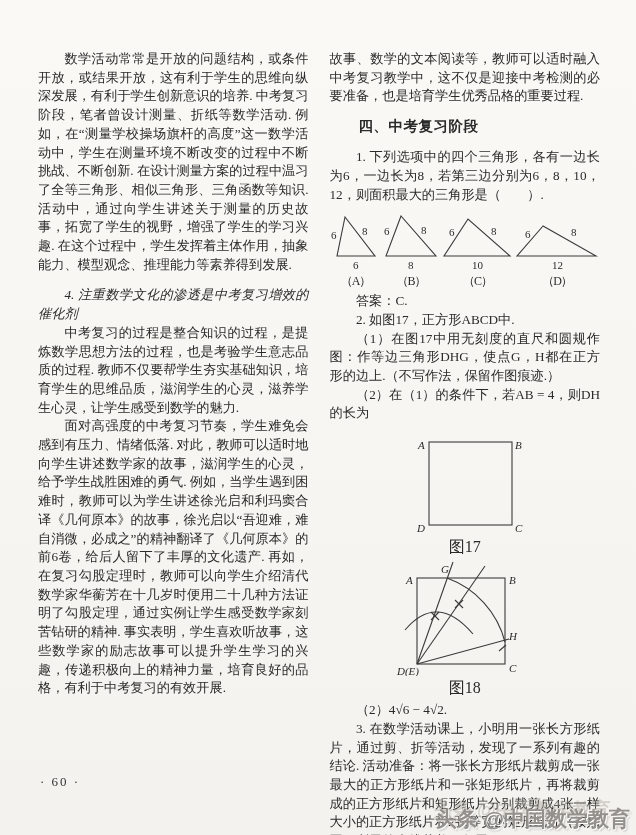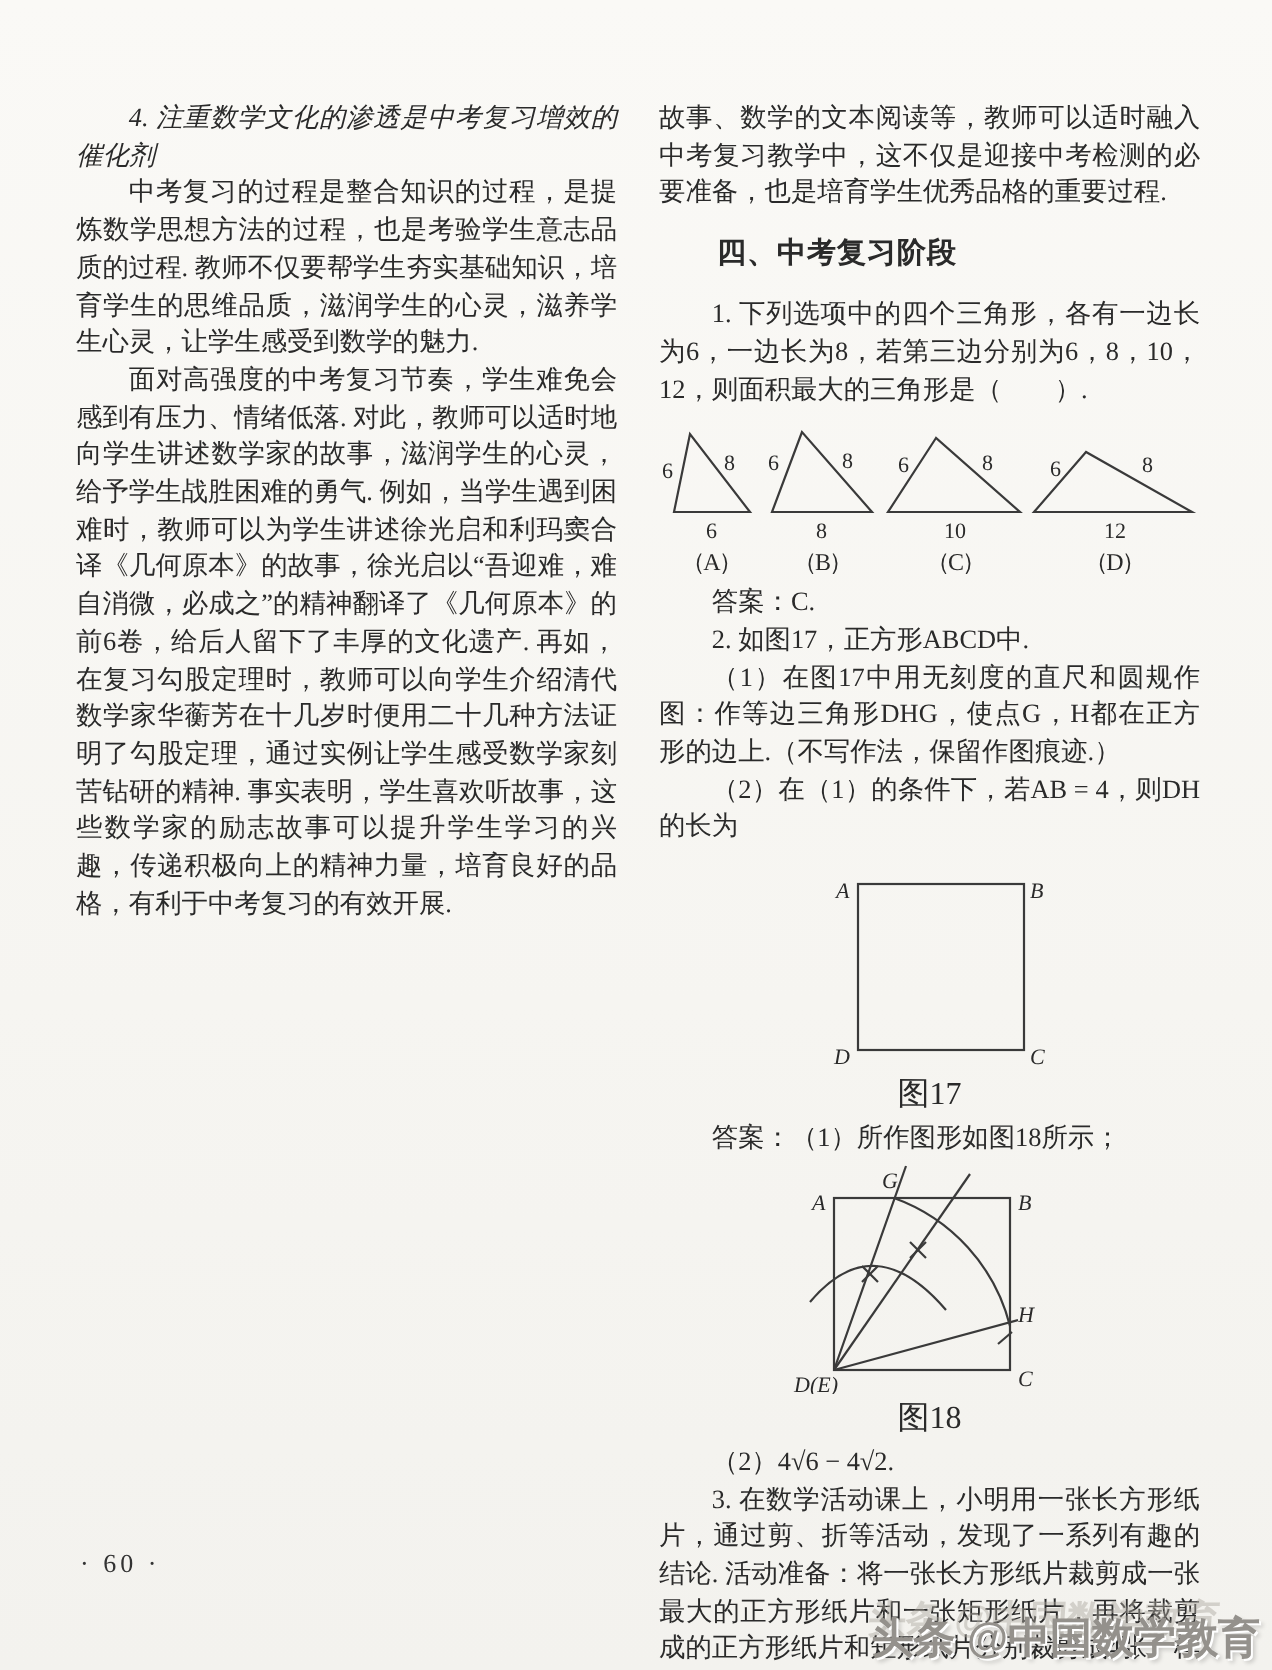--- a/index.html
+++ b/index.html
@@ -55,21 +55,21 @@
     display: flex; gap: 21px;
   }
   .col { width: 271px; }
   .col p {
     font-size: 13.2px;
     line-height: 18.7px;
     text-align: justify;
     text-justify: inter-character;
   }
   .indent { text-indent: 2em; }
-  .kai-heading { font-style: italic; }
+  .kai-heading { font-style: italic; margin-top: 12px; }
   .section-heading {
     font-family: "Liberation Sans", sans-serif;
     font-weight: bold;
     font-size: 14.5px;
     text-indent: 2em;
     margin: 11px 0 12px 0;
     letter-spacing: .5px;
   }
 
   
@@ -121,20 +121,21 @@
 </style>
 </head>
 <body>
 
 <div class="page">
 
 
   <div class="columns">
 
     <div class="col">
+      <p class="indent">数学活动常常是开放的问题结构，或条件开放，或结果开放，这有利于学生的思维向纵深发展，有利于学生创新意识的培养. 中考复习阶段，笔者曾设计测量、折纸等数学活动. 例如，在“测量学校操场旗杆的高度”这一数学活动中，学生在测量环境不断改变的过程中不断挑战、不断创新. 在设计测量方案的过程中温习了全等三角形、相似三角形、三角函数等知识. 活动中，通过向学生讲述关于测量的历史故事，拓宽了学生的视野，增强了学生的学习兴趣. 在这个过程中，学生发挥着主体作用，抽象能力、模型观念、推理能力等素养得到发展.</p>
       <p class="indent kai-heading">4. 注重数学文化的渗透是中考复习增效的催化剂</p>
       <p class="indent">中考复习的过程是整合知识的过程，是提炼数学思想方法的过程，也是考验学生意志品质的过程. 教师不仅要帮学生夯实基础知识，培育学生的思维品质，滋润学生的心灵，滋养学生心灵，让学生感受到数学的魅力.</p>
       <p class="indent">面对高强度的中考复习节奏，学生难免会感到有压力、情绪低落. 对此，教师可以适时地向学生讲述数学家的故事，滋润学生的心灵，给予学生战胜困难的勇气. 例如，当学生遇到困难时，教师可以为学生讲述徐光启和利玛窦合译《几何原本》的故事，徐光启以“吾迎难，难自消微，必成之”的精神翻译了《几何原本》的前6卷，给后人留下了丰厚的文化遗产. 再如，在复习勾股定理时，教师可以向学生介绍清代数学家华蘅芳在十几岁时便用二十几种方法证明了勾股定理，通过实例让学生感受数学家刻苦钻研的精神. 事实表明，学生喜欢听故事，这些数学家的励志故事可以提升学生学习的兴趣，传递积极向上的精神力量，培育良好的品格，有利于中考复习的有效开展.</p>
 
     </div>
 
     <div class="col">
       <p>故事、数学的文本阅读等，教师可以适时融入中考复习教学中，这不仅是迎接中考检测的必要准备，也是培育学生优秀品格的重要过程.</p>
 
       <div class="section-heading">四、中考复习阶段</div>
@@ -189,21 +190,20 @@
         <svg width="150" height="102" viewBox="0 0 150 102">
           <rect x="39" y="9" width="83" height="83"></rect>
           <text class="vertex" x="28" y="16">A</text>
           <text class="vertex" x="125" y="16">B</text>
           <text class="vertex" x="27" y="99">D</text>
           <text class="vertex" x="125" y="99">C</text>
         </svg>
         <div class="figure-caption">图17</div>
       </div>
 
-      <p class="indent">答案：（1）所作图形如图18所示；</p>
 
       <div class="figure-block fig18-wrap">
         <svg width="160" height="116" viewBox="0 0 160 116">
           <rect x="32" y="18" width="88" height="86"></rect>
           <line x1="32" y1="104" x2="68" y2="2"></line>
           <line x1="32" y1="104" x2="100" y2="6"></line>
           <line x1="32" y1="104" x2="124" y2="79"></line>
           <path d="M 62,18 A 92,92 0 0 1 120,82"></path>
           <path d="M 20,70 Q 52,32 88,74"></path>
           <line x1="46" y1="52" x2="54" y2="60"></line>

